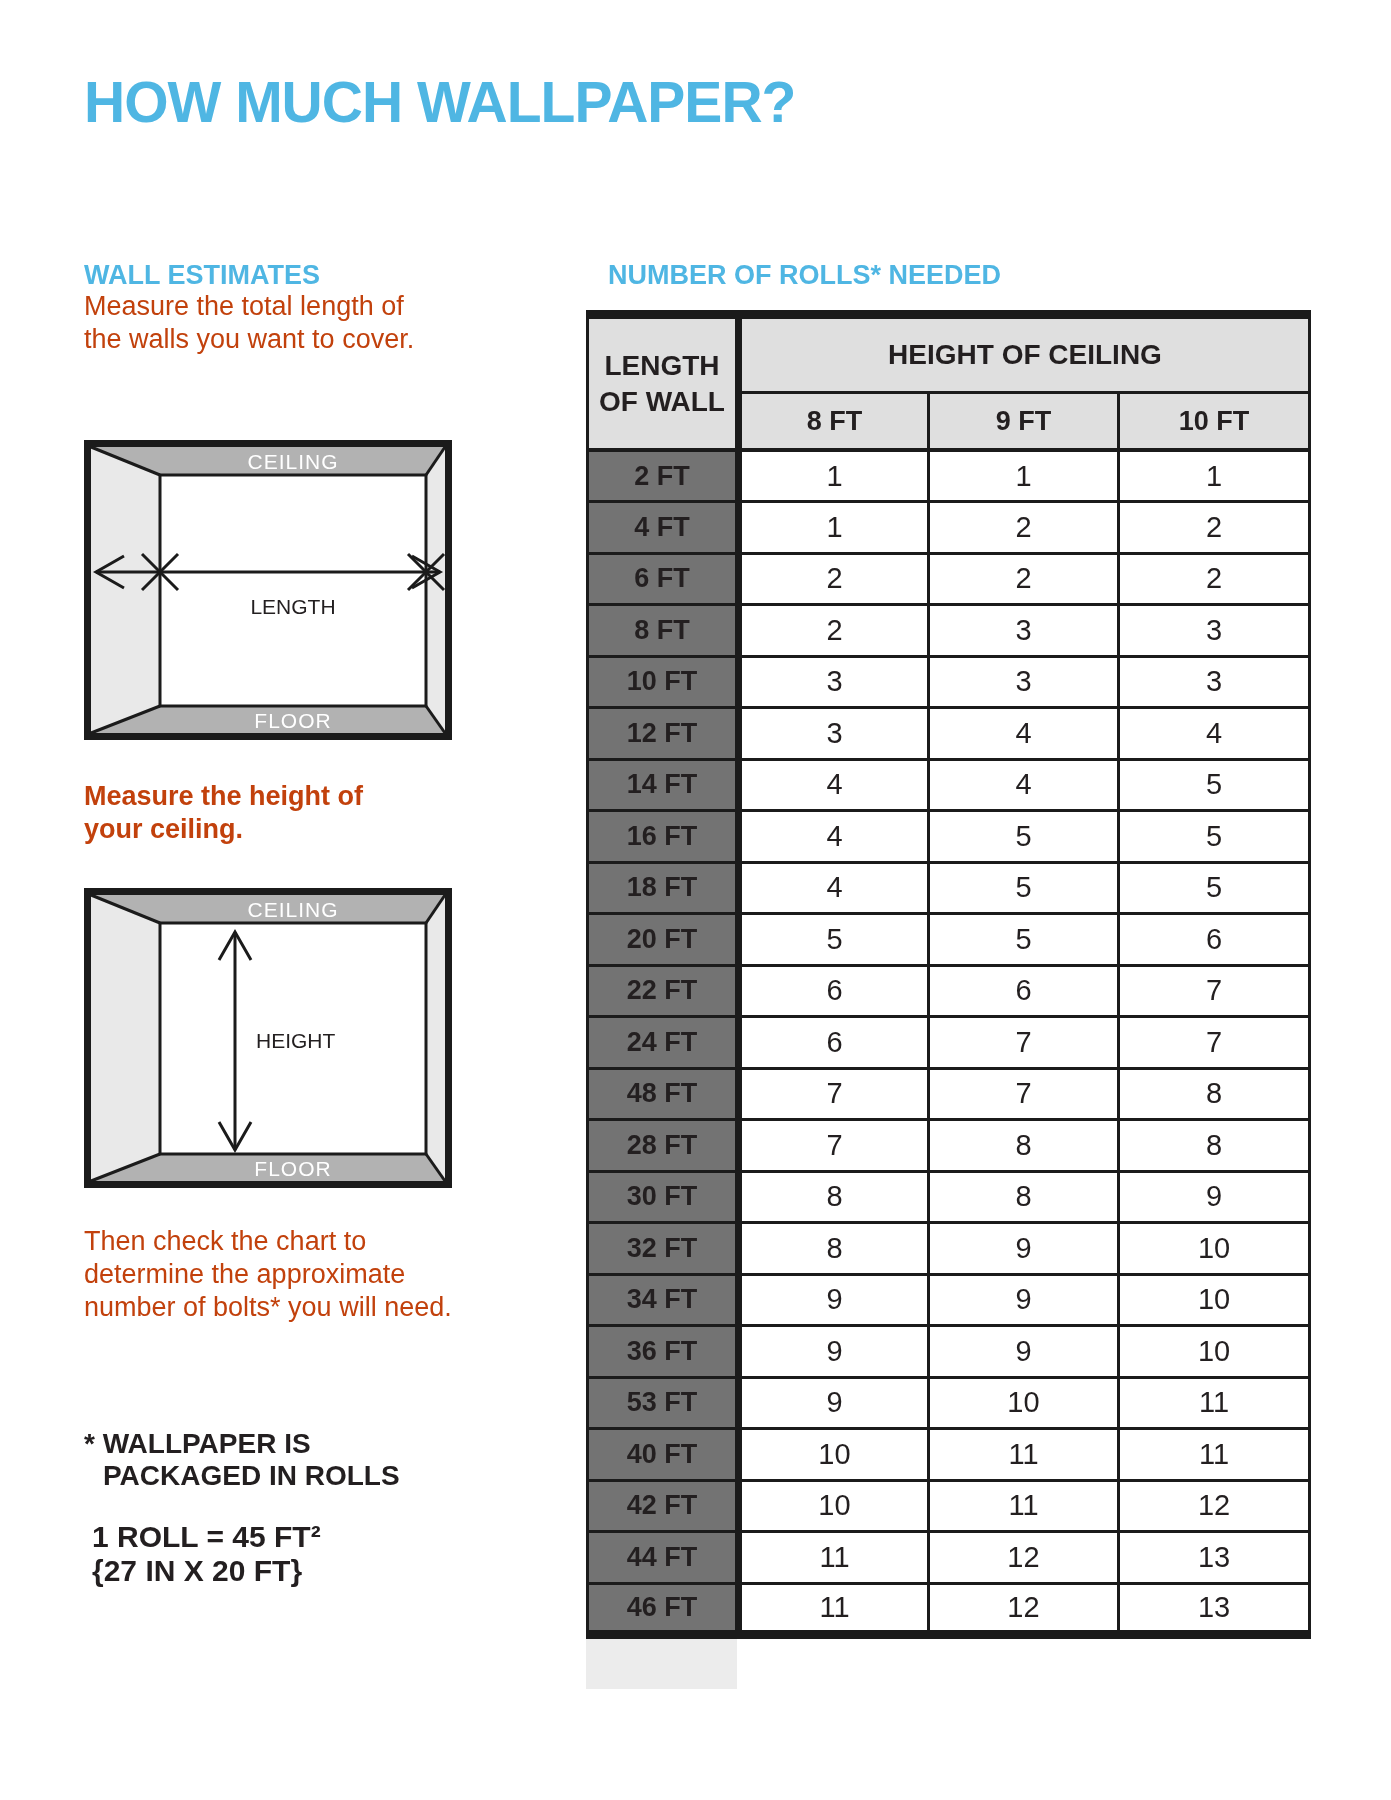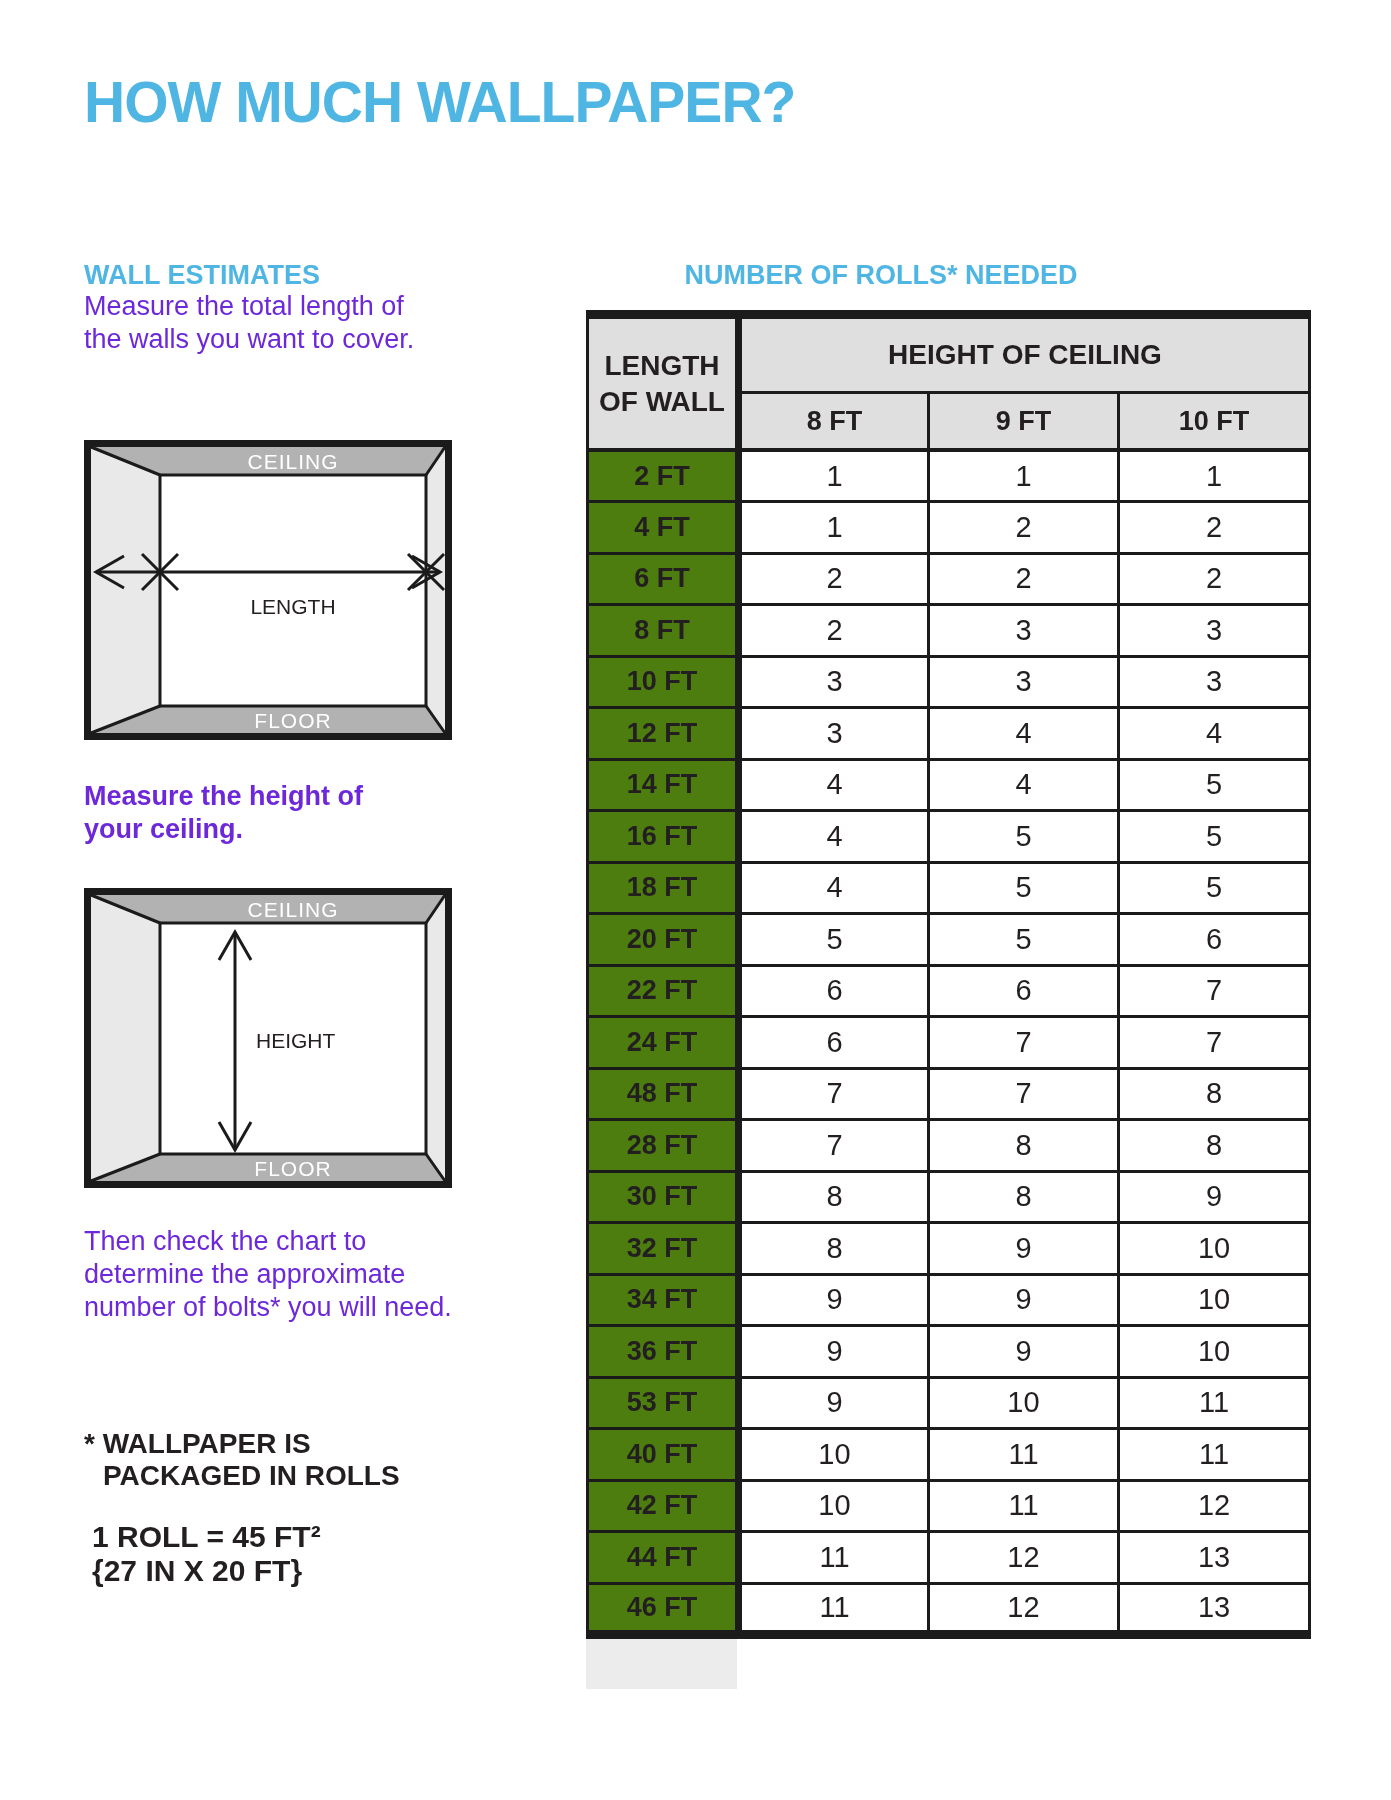--- a/index.html
+++ b/index.html
@@ -18,25 +18,25 @@
     left: 84px; top: 74px;
     font-size: 57px; font-weight: bold;
     letter-spacing: -1px; line-height: 1;
     color: #4fb6e3;
   }
   .section-heading {
     font-size: 27px; font-weight: bold;
     color: #4fb6e3; line-height: 1;
   }
   .room-estimates { left: 84px; top: 262px; }
-  .rolls-heading { left: 586px; top: 262px; width: 590px; text-align: center; }
+  .rolls-heading { left: 608px; top: 262px; width: 590px; text-align: left; }
 
   .body-text {
     font-size: 27px; line-height: 33px;
-    white-space: pre-line; color: #6d28d9;
+    white-space: pre-line; color: #c2410c;
   }
   .p1 { left: 84px; top: 290px; }
   .p2 { left: 84px; top: 780px; font-weight: bold; }
   .p3 { left: 84px; top: 1225px; }
 
   .footnote-bold {
     font-size: 28px; font-weight: bold; line-height: 32px;
     white-space: pre-line; color: #231f20;
     padding-left: 19px; text-indent: -19px;
   }
@@ -73,21 +73,21 @@
   .rolls-table thead th { background: #dfdfdf; font-weight: bold; }
   th.row-group {
     background: #dfdfdf;
     font-size: 28px; line-height: 36px; font-weight: bold;
     border-right-width: 7px; border-bottom-width: 4px;
     white-space: pre-line;
   }
   th.group-span { font-size: 28px; height: 72px; }
   tr.cols th { font-size: 27px; height: 54px; border-bottom-width: 4px; }
   .rolls-table tbody th {
-    background: #4d7c0f; font-size: 27px; font-weight: bold;
+    background: #737373; font-size: 27px; font-weight: bold;
     border-right-width: 7px;
   }
   .rolls-table tbody tr { height: 51.5px; }
   .rolls-table tbody td {
     background: #ffffff; font-size: 29px; font-weight: normal;
   }
   .col1-tab {
     position: absolute; top: 100%; left: 0px;
     width: 151px; height: 50px; background: #ececec;
   }

